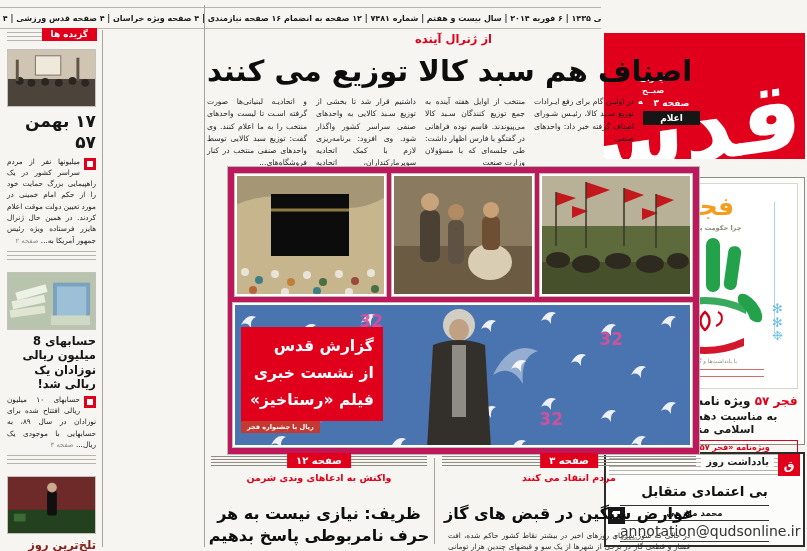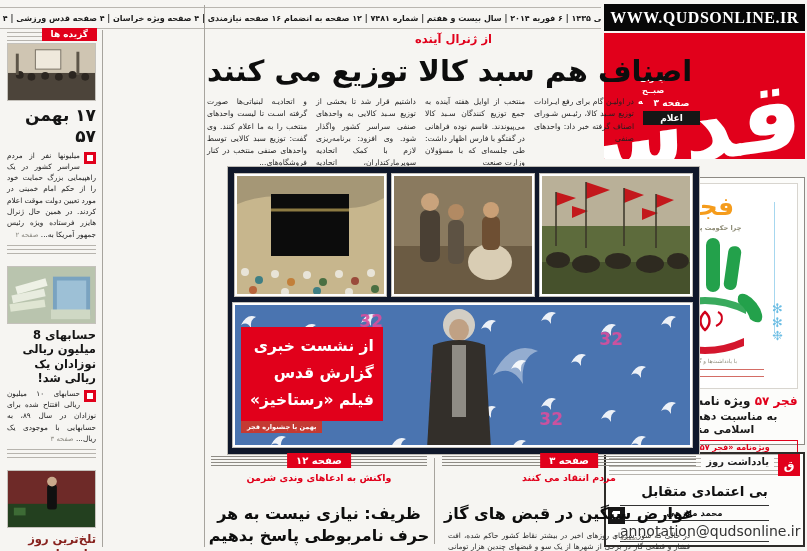--- a/index.html
+++ b/index.html
@@ -90,21 +90,21 @@
   .note-meta{ position:relative; margin:6px 34px 0 14px; text-align:center; }
   .note-meta .rule{ height:1px; background:#333; margin:2px 0; }
   .note-author{ font-size:8.5px; font-weight:bold; }
   .note-mail{ font-size:14px; color:#333; direction:ltr; }
   .note-sq{ position:absolute; left:-12px; top:2px; width:17px; height:17px; background:#171717; }
   .note-sq i{ position:absolute; left:4px; top:4px; width:8px; height:8px; background:#fff; }
   .note-page{ position:absolute; left:8px; bottom:3px; font-size:7px; color:#8a8880; }
   
   .sidebar{ position:absolute; left:0; top:28px; width:101px; padding:0 5px 0 7px; }
   .sb-head{ position:relative; height:15px;
-    background:repeating-linear-gradient(#b7b4ae 0 1px, transparent 1px 4px); margin-bottom:0; }
+    background:repeating-linear-gradient(#b7b4ae 0 1px, transparent 1px 4px); margin-bottom:6px; }
   .sb-head .lbl{
     position:absolute; right:-1px; top:0; background:#e1001b; color:#fff;
     font-size:9px; font-weight:bold; padding:1px 9px 2px;
   }
   .sb-item{ margin-bottom:12px; }
   .sb-photo{ width:100%; height:58px; border:1px solid #c4c1bb; display:block; }
   .sb-title{ font-weight:bold; color:#151515; margin:4px 0 2px; line-height:1.25; }
   .t-big{ font-size:17px; }
   .t-med{ font-size:11.5px; }
   .t-red{ color:#87221e; font-size:11.5px; }
@@ -121,21 +121,21 @@
     line-height:1.15; margin-top:9px; letter-spacing:-.5px;
   }
   .lead{ display:flex; gap:9px; margin-top:8px; align-items:flex-start; }
   .lead .pbadge{ width:57px; flex:none; }
   .pbadge .b1{ background:#e1001b; color:#fff; text-align:center; font-size:9px; font-weight:bold; padding:2px 0; }
   .pbadge .b2{ background:#161616; color:#fff; text-align:center; font-size:9px; font-weight:bold; padding:2px 0; margin-top:1px; }
   .lead .col{ flex:1; font-size:7.6px; line-height:1.6; text-align:justify; color:#1f1f1f; }
   
   .montage{
     position:absolute; right:107px; top:166px; width:473px; height:289px;
-    background:#0f172a; border:1px solid #bdbab4; padding:7px;
+    background:#be185d; border:1px solid #bdbab4; padding:7px;
   }
   .mrow1{ display:flex; gap:6px; }
   .ph{ border:2px solid #fff; outline:1px solid #c2bfb9; height:122px; overflow:hidden; }
   .ph svg{ display:block; }
   .ph1{ width:152px; } .ph2{ width:142px; } .ph3{ width:151px; }
   .ph-main{ margin-top:7px; width:459px; height:144px; border:2px solid #fff; outline:1px solid #c2bfb9; position:relative; overflow:hidden; background:#4a74b0; }
   .overlay{
     position:absolute; left:6px; top:22px; background:#e1001b; color:#fff;
     padding:6px 9px 7px; font-size:15.5px; font-weight:bold; line-height:1.75; text-align:right;
   }
@@ -166,23 +166,20 @@
 
 <div class="page">
 
   <div class="topbar">
     <span>پنجشنبه ۱۷ بهمن ۱۳۹۲ | ۶ ربیع الثانی ۱۴۳۵ | ۶ فوریه ۲۰۱۴ | سال بیست و هفتم | شماره ۷۴۸۱ | ۱۲ صفحه به انضمام ۱۶ صفحه نیازمندی | ۴ صفحه ویژه خراسان | ۴ صفحه قدس ورزشی | ۴ صفحه خط قرمز | قیمت: ۲۰۰ تومان</span>
   </div>
 
   <div class="vr vr1"></div>
   <div class="vr vr2"></div>
 
-  <div class="wwwbar">
-    <span>WWW.QUDSONLINE.IR</span>
-  </div>
 
   <div class="logobox">
     <div class="qlogo">قدس</div>
     <div class="tagline">
       <div>ایــران</div>
       <div>صبــح</div>
       <div>روزنامه</div>
     </div>
   </div>
 
@@ -425,25 +422,25 @@
           <text x="332" y="120">32</text>
         </g>
         <g transform="translate(196,2)">
           <circle cx="32" cy="18" r="16" fill="#d3cec4"></circle>
           <ellipse cx="32" cy="23" rx="10" ry="11" fill="#c0a184"></ellipse>
           <path d="M6 38 Q32 28 58 38 L64 142 L0 142 Z" fill="#332f2a"></path>
           <rect x="25" y="38" width="14" height="72" fill="#8f8c85"></rect>
         </g>
       </svg>
       <div class="overlay">
+        <div>گزارش قدس</div>
         <div>از نشست خبری</div>
-        <div>گزارش قدس</div>
         <div>فیلم «رستاخیز»</div>
       </div>
-      <div class="overlay-tag">بهمن با جشنواره فجر</div>
+      <div class="overlay-tag">ریال با جشنواره فجر</div>
     </div>
   </div>
 
   <div class="bottomrow">
     <div class="bart ba-right">
       <div class="staff"></div>
       <div class="pb">صفحه ۳</div>
       <div class="kick">مردم انتقاد می کنند</div>
       <div class="ttl">عوارض سنگین در قبض های گاز</div>
       <div class="bdy">در حالی که سوز سرمای روزهای اخیر در بیشتر نقاط کشور حاکم شده، افت فشار و قطعی گاز در برخی از شهرها از یک سو و قبضهای چندین هزار تومانی بسیاری از خانواده‌ها را...</div>

